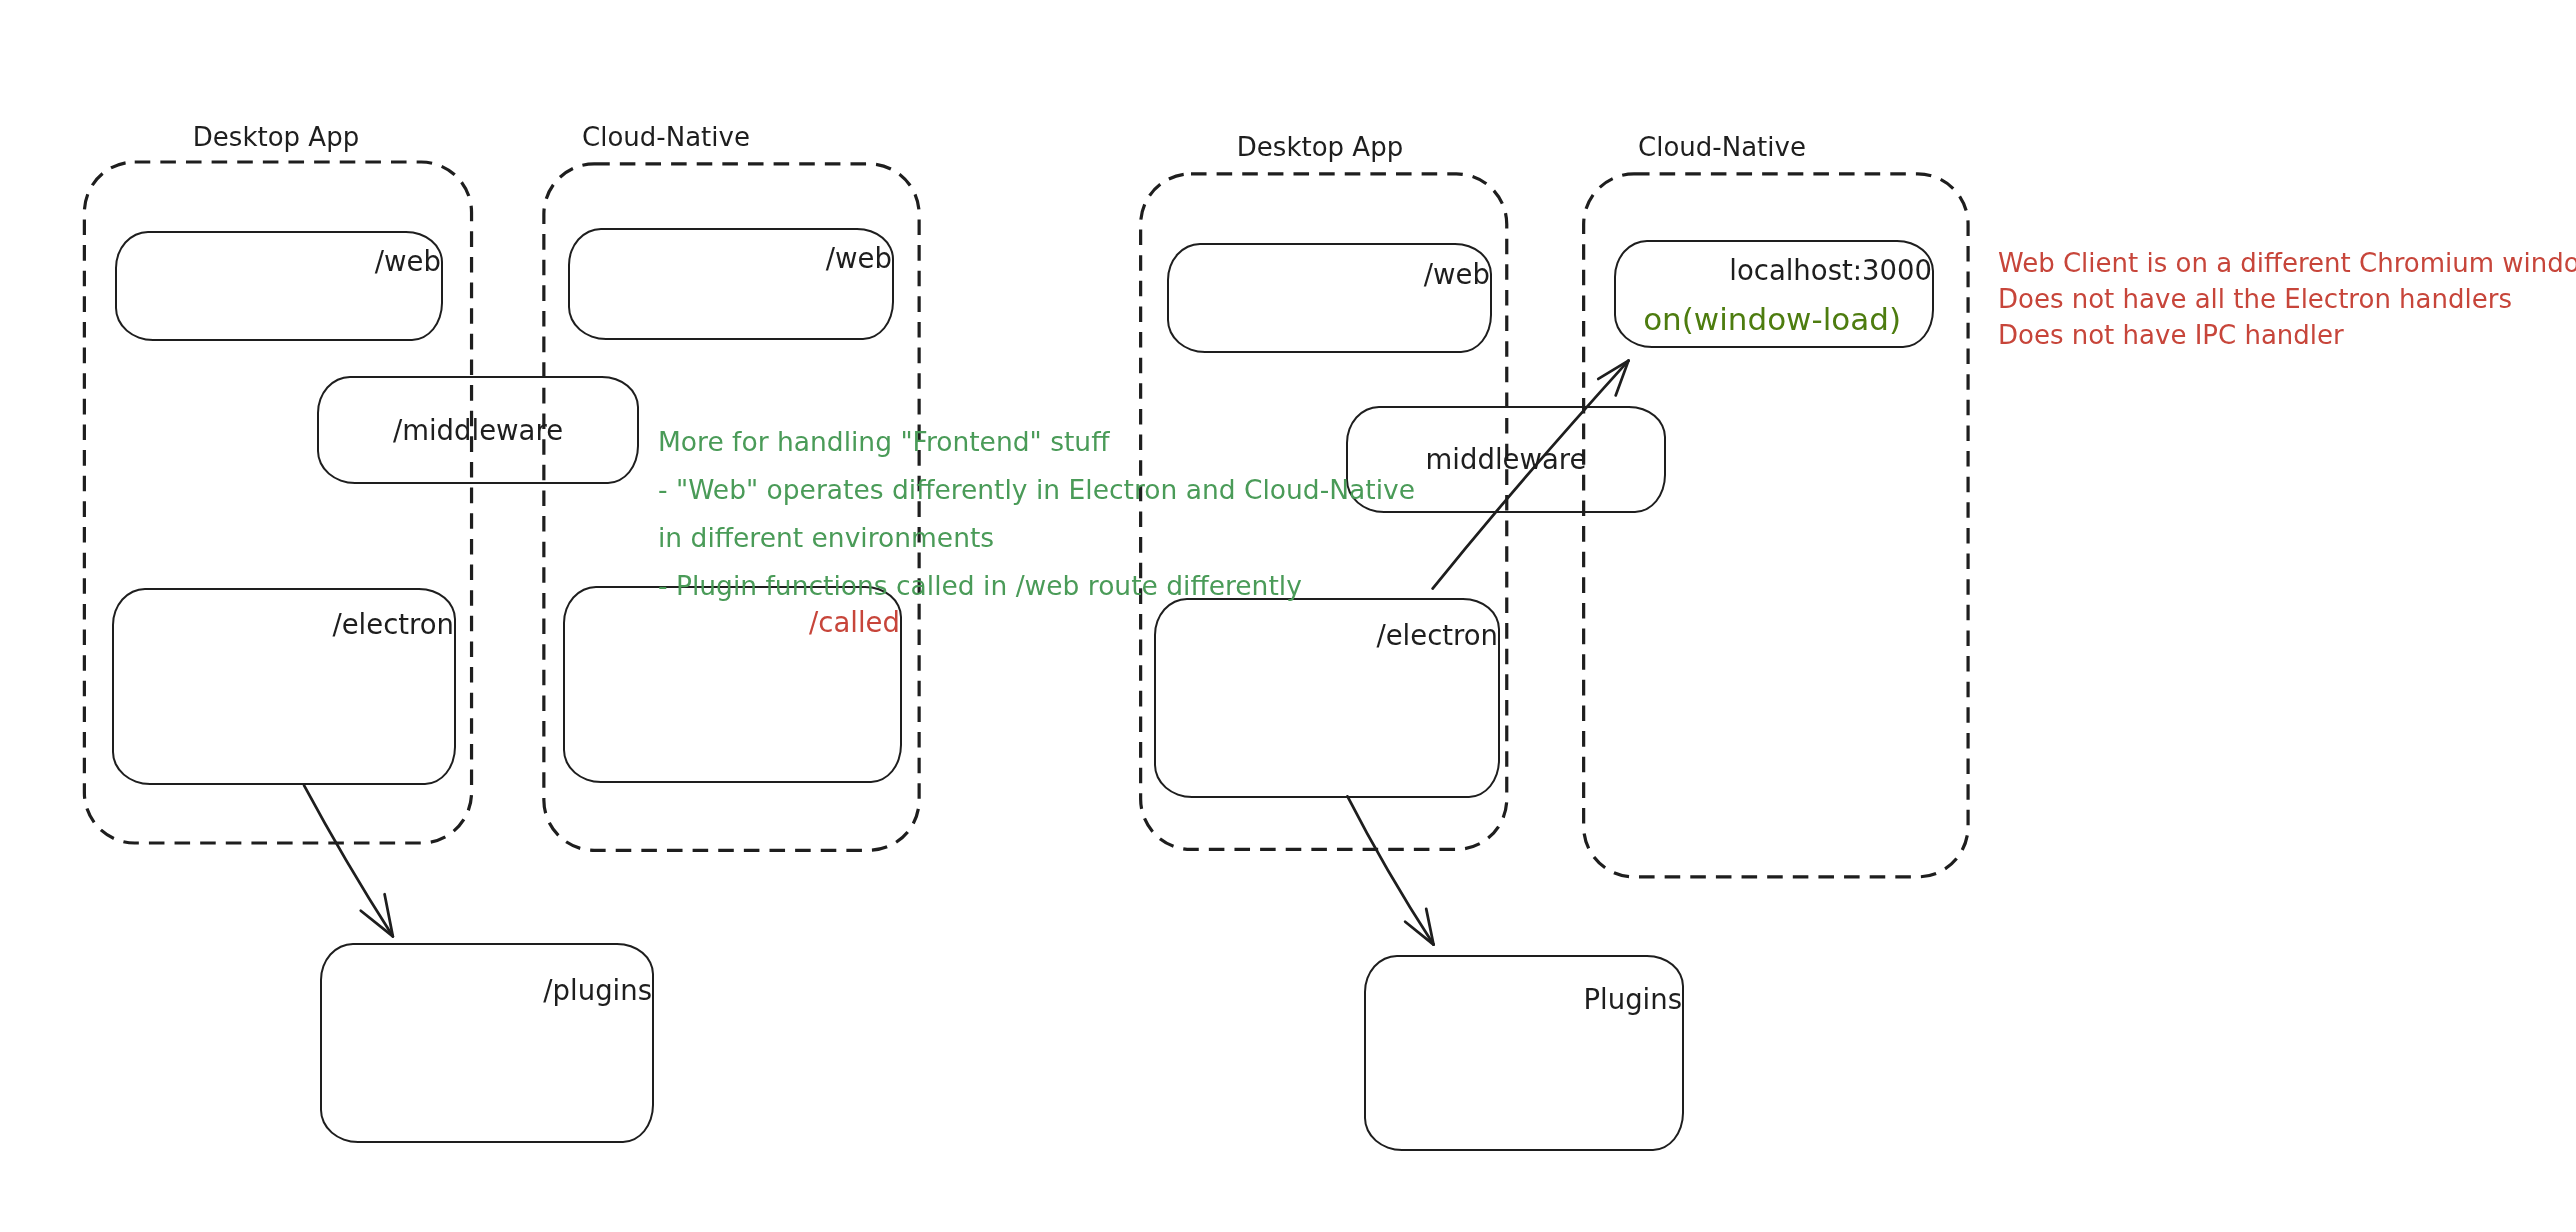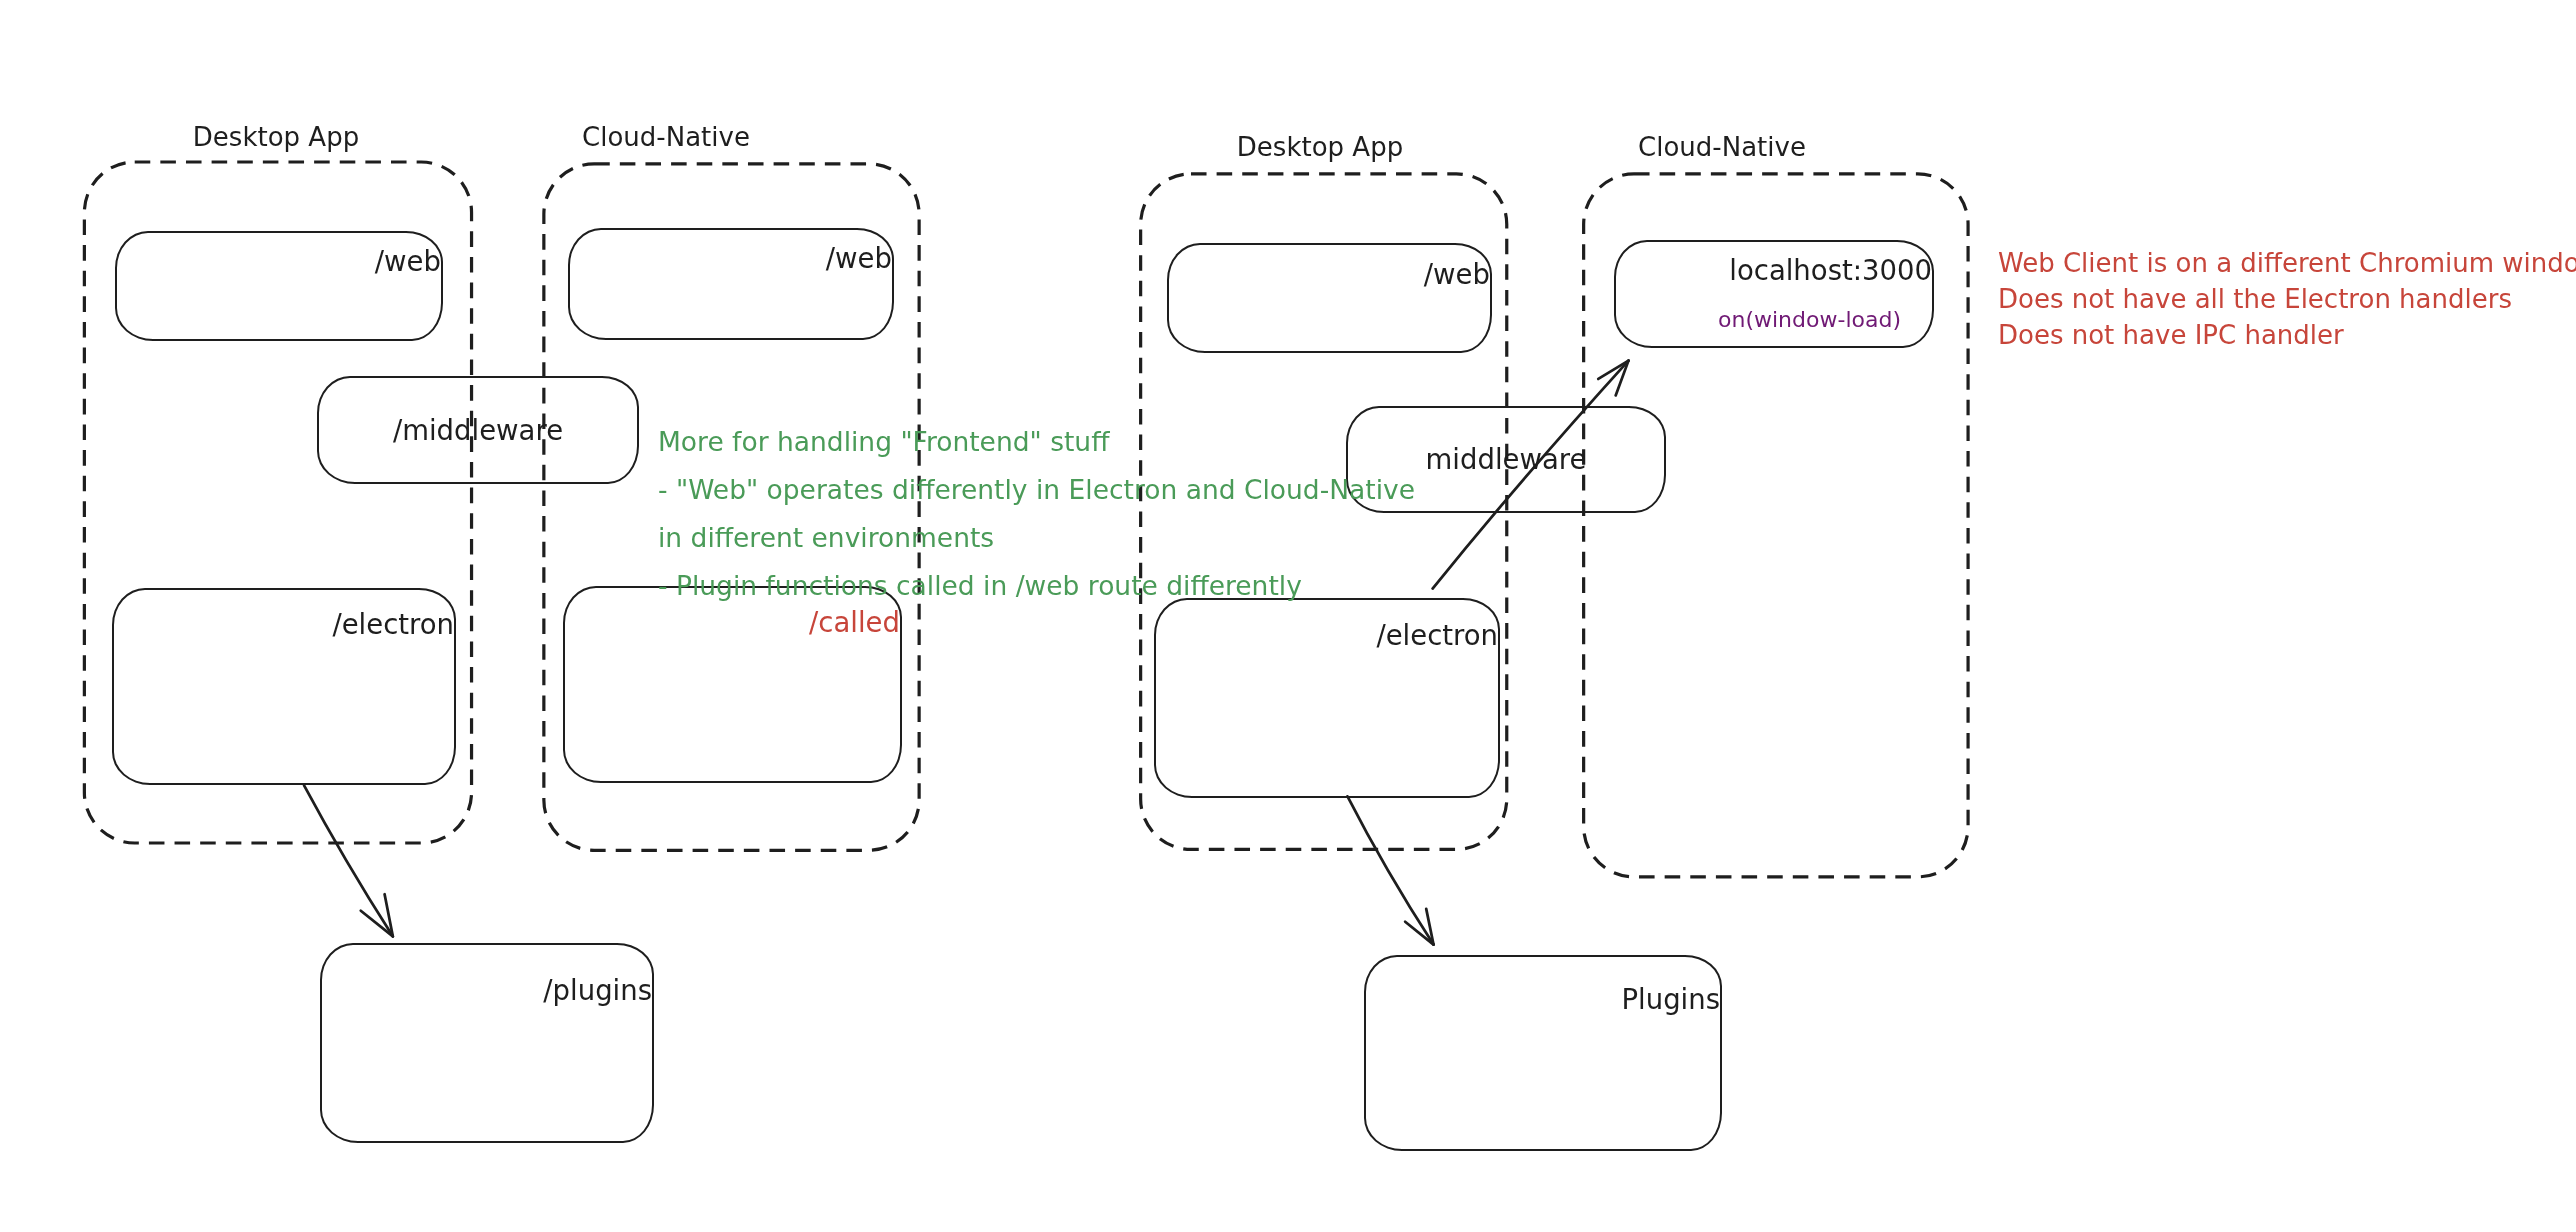--- a/index.html
+++ b/index.html
@@ -16,21 +16,21 @@
   .node .lbl{display:block;line-height:35px;}
   .section-label{
     position:absolute;transform:translateX(-50%);font-size:26px;
     white-space:nowrap;line-height:35px;
   }
   .note{position:absolute;white-space:nowrap;}
   .note-green{color:#4a9b58;font-size:26.5px;line-height:48px;}
   .note-red{color:#c7453a;font-size:26px;line-height:36px;}
   .red-text{color:#c7453a;}
   .sub-red{
-    position:absolute;right:31px;top:62px;color:#701a75;font-size:22px;
+    position:absolute;right:31px;top:62px;color:#4d7c0f;font-size:31px;
     line-height:31px;white-space:nowrap;
   }
   svg .container-rect{fill:none;stroke:#1e1e1e;stroke-width:3.5;stroke-dasharray:17 11;}
   svg .arrow{fill:none;stroke:#1e1e1e;stroke-width:3;stroke-linecap:round;}
 </style>
 </head>
 <body>
 
 <div class="canvas">
 
@@ -98,21 +98,21 @@
   </div>
 
   <div class="node" style="left:1346px;top:406px;width:320px;height:107px;display:flex;align-items:center;justify-content:center;">
     <span class="lbl">middleware</span>
   </div>
 
   <div class="node" style="left:1154px;top:598px;width:346px;height:200px;padding-top:18.3px;">
     <span class="lbl">/electron</span>
   </div>
 
-  <div class="node" style="left:1364px;top:955px;width:358px;height:196px;padding-top:25px;">
+  <div class="node" style="left:1364px;top:955px;width:320px;height:196px;padding-top:25px;">
     <span class="lbl">Plugins</span>
   </div>
 
   <div class="note note-green" style="left:658px;top:418px;">
     <div>More for handling "Frontend" stuff</div>
     <div>- "Web" operates differently in Electron and Cloud-Native</div>
     <div>in different environments</div>
     <div>- Plugin functions called in /web route differently</div>
   </div>
 

